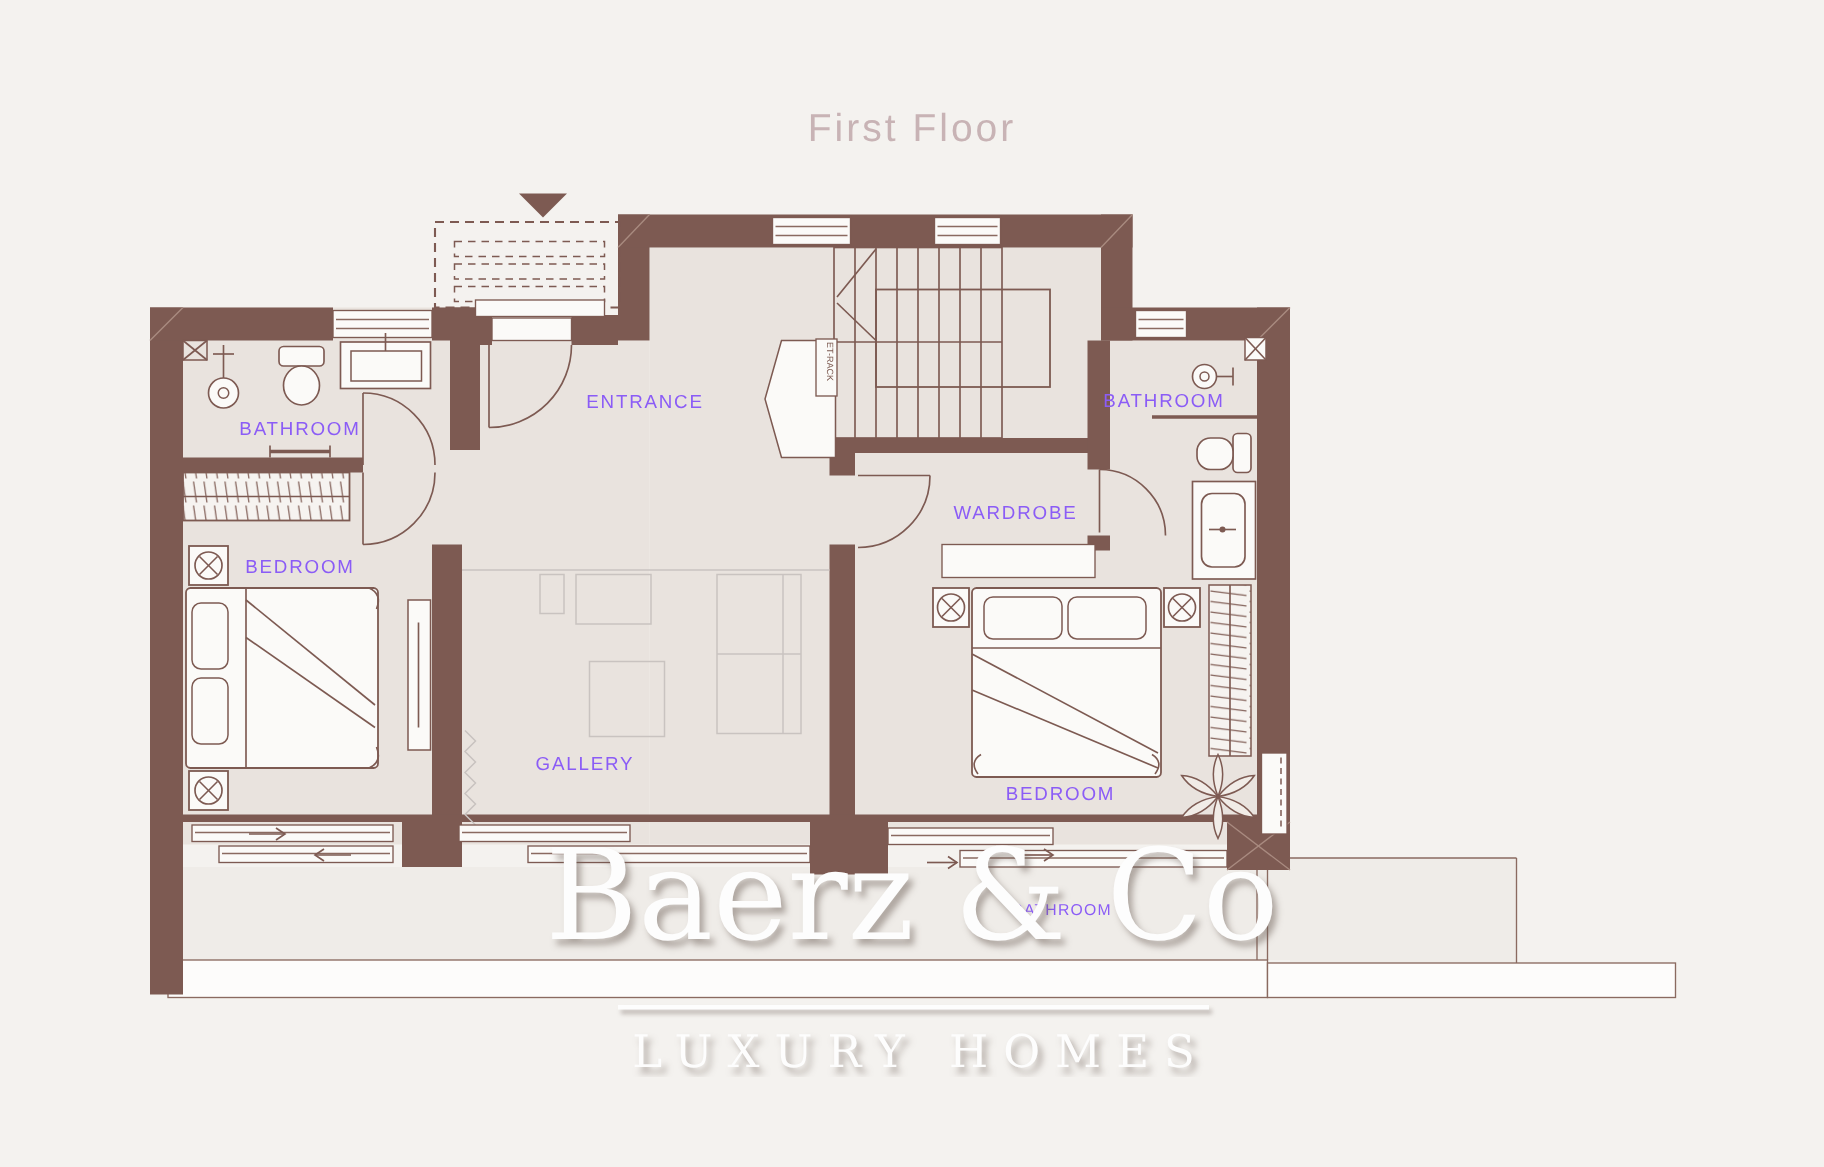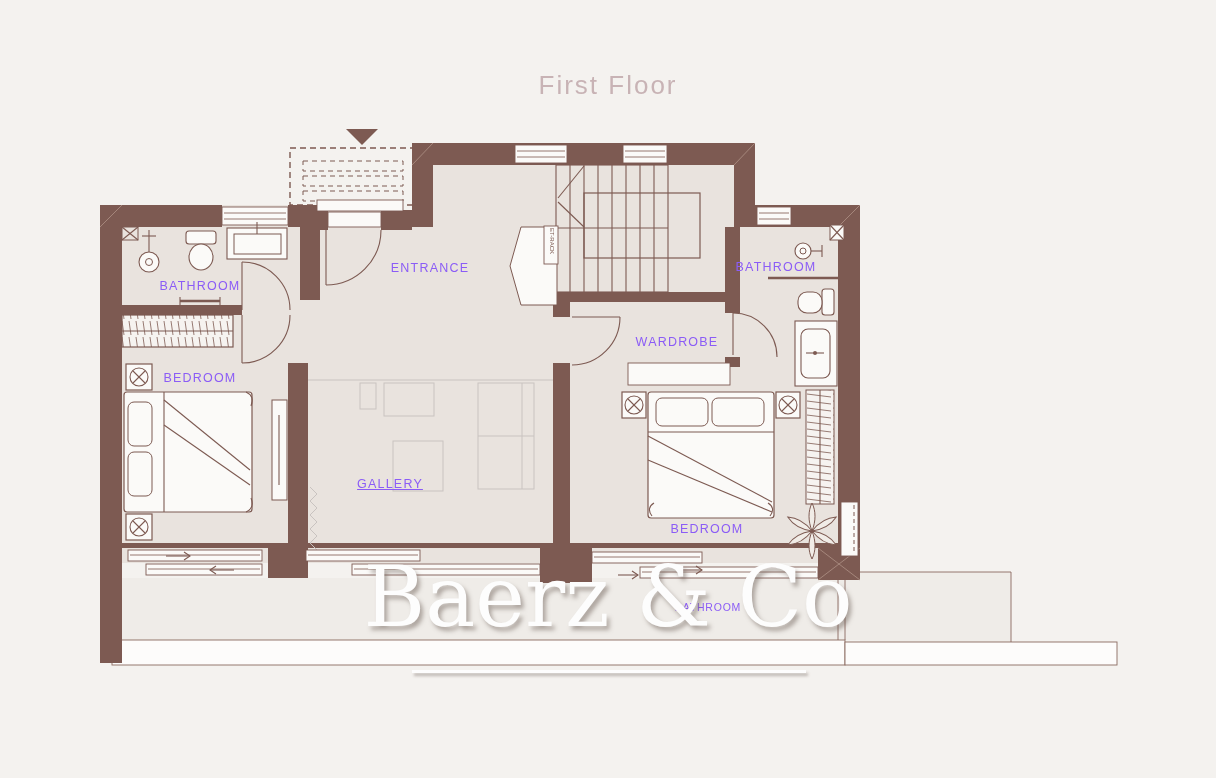--- a/index.html
+++ b/index.html
@@ -353,22 +353,23 @@
   </g>
 </svg>
 
 <div id="page-title">First Floor</div>
 
 <div class="room-label" style="left:200px;top:286px;">BATHROOM</div>
 <div class="room-label" style="left:200px;top:378px;">BEDROOM</div>
 <div class="room-label" style="left:430px;top:268px;">ENTRANCE</div>
 <div class="room-label" style="left:677px;top:342px;">WARDROBE</div>
 <div class="room-label" style="left:776px;top:267px;">BATHROOM</div>
-<div class="room-label" style="left:390px;top:484px;text-decoration:underline;">GALLERY</div>
+<div class="room-label" style="left:390px;top:509px;">GALLERY</div>
 <div class="room-label" style="left:707px;top:529px;">BEDROOM</div>
 <div class="room-label small" style="left:708px;top:607px;">BATHROOM</div>
 <div id="et-rack-label">ET-RACK</div>
 
 <div class="wm" id="wm-brand">Baerz &amp; Co</div>
 <div class="wm-line" id="wm-line1"></div>
+<div class="wm" id="wm-tagline">LUXURY HOMES</div>
 <div class="wm-line" id="wm-line2"></div>
 
 </div>
 
 </body></html>

